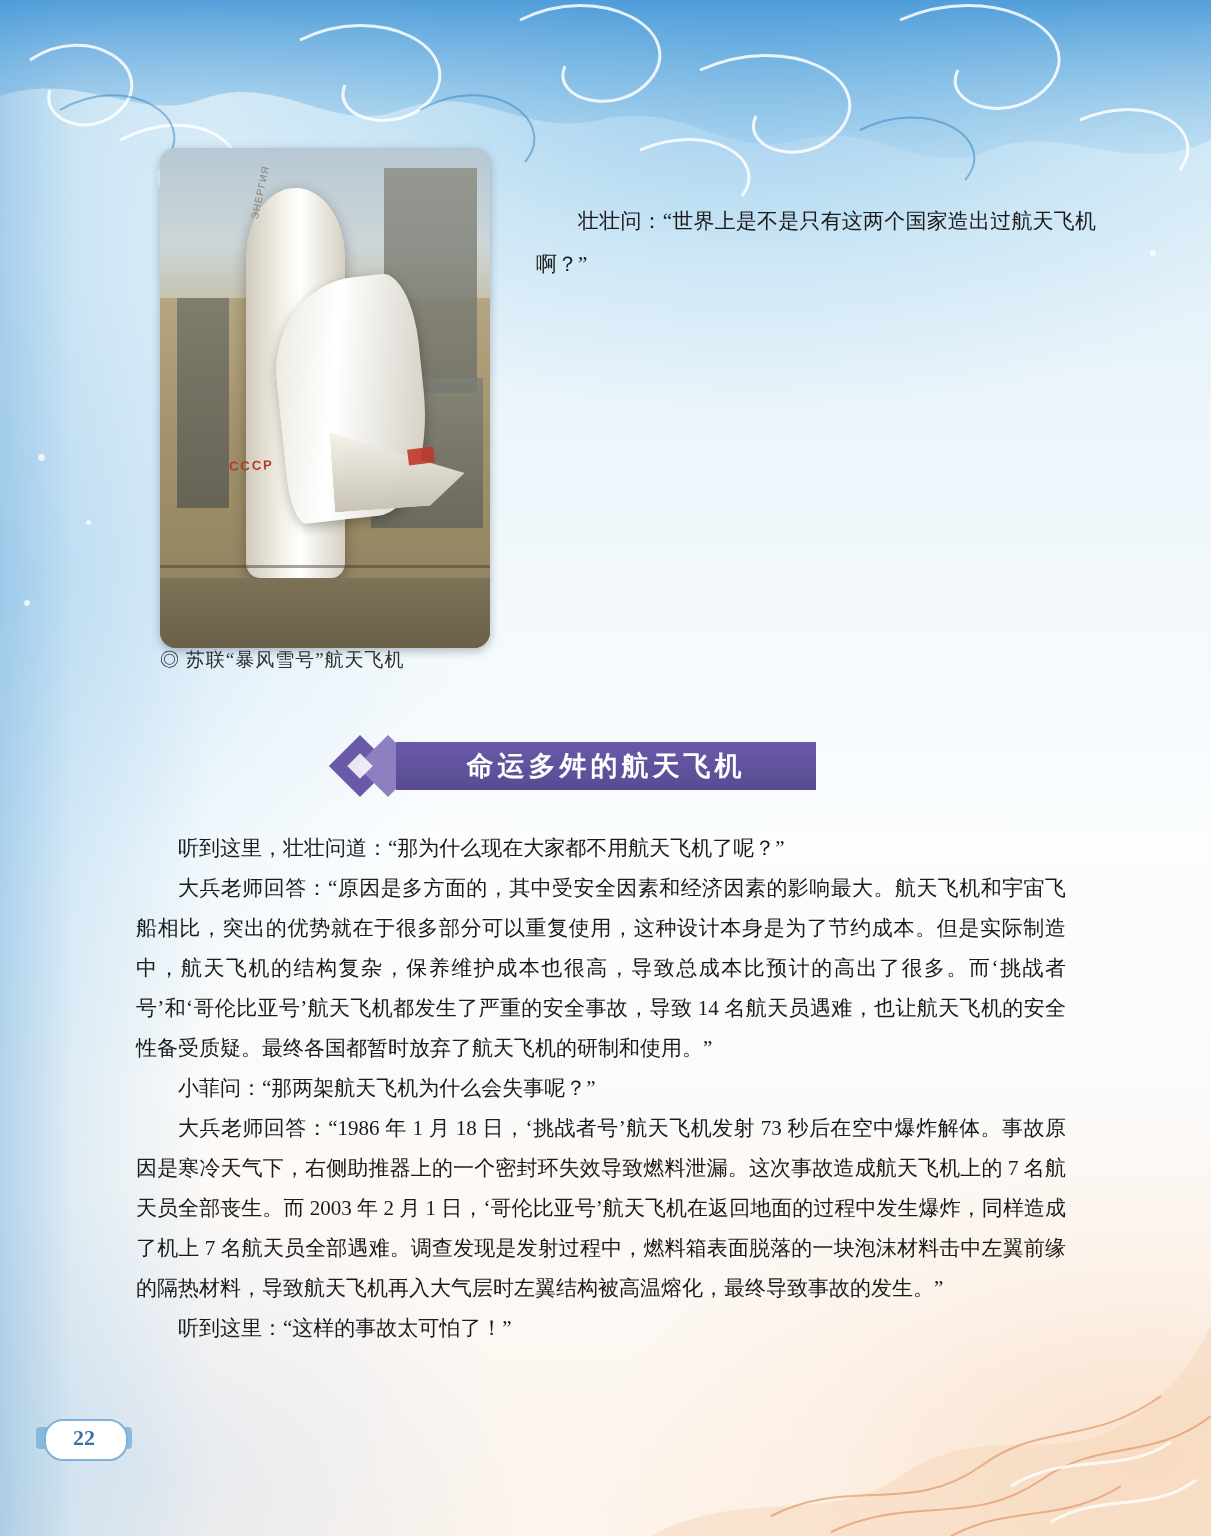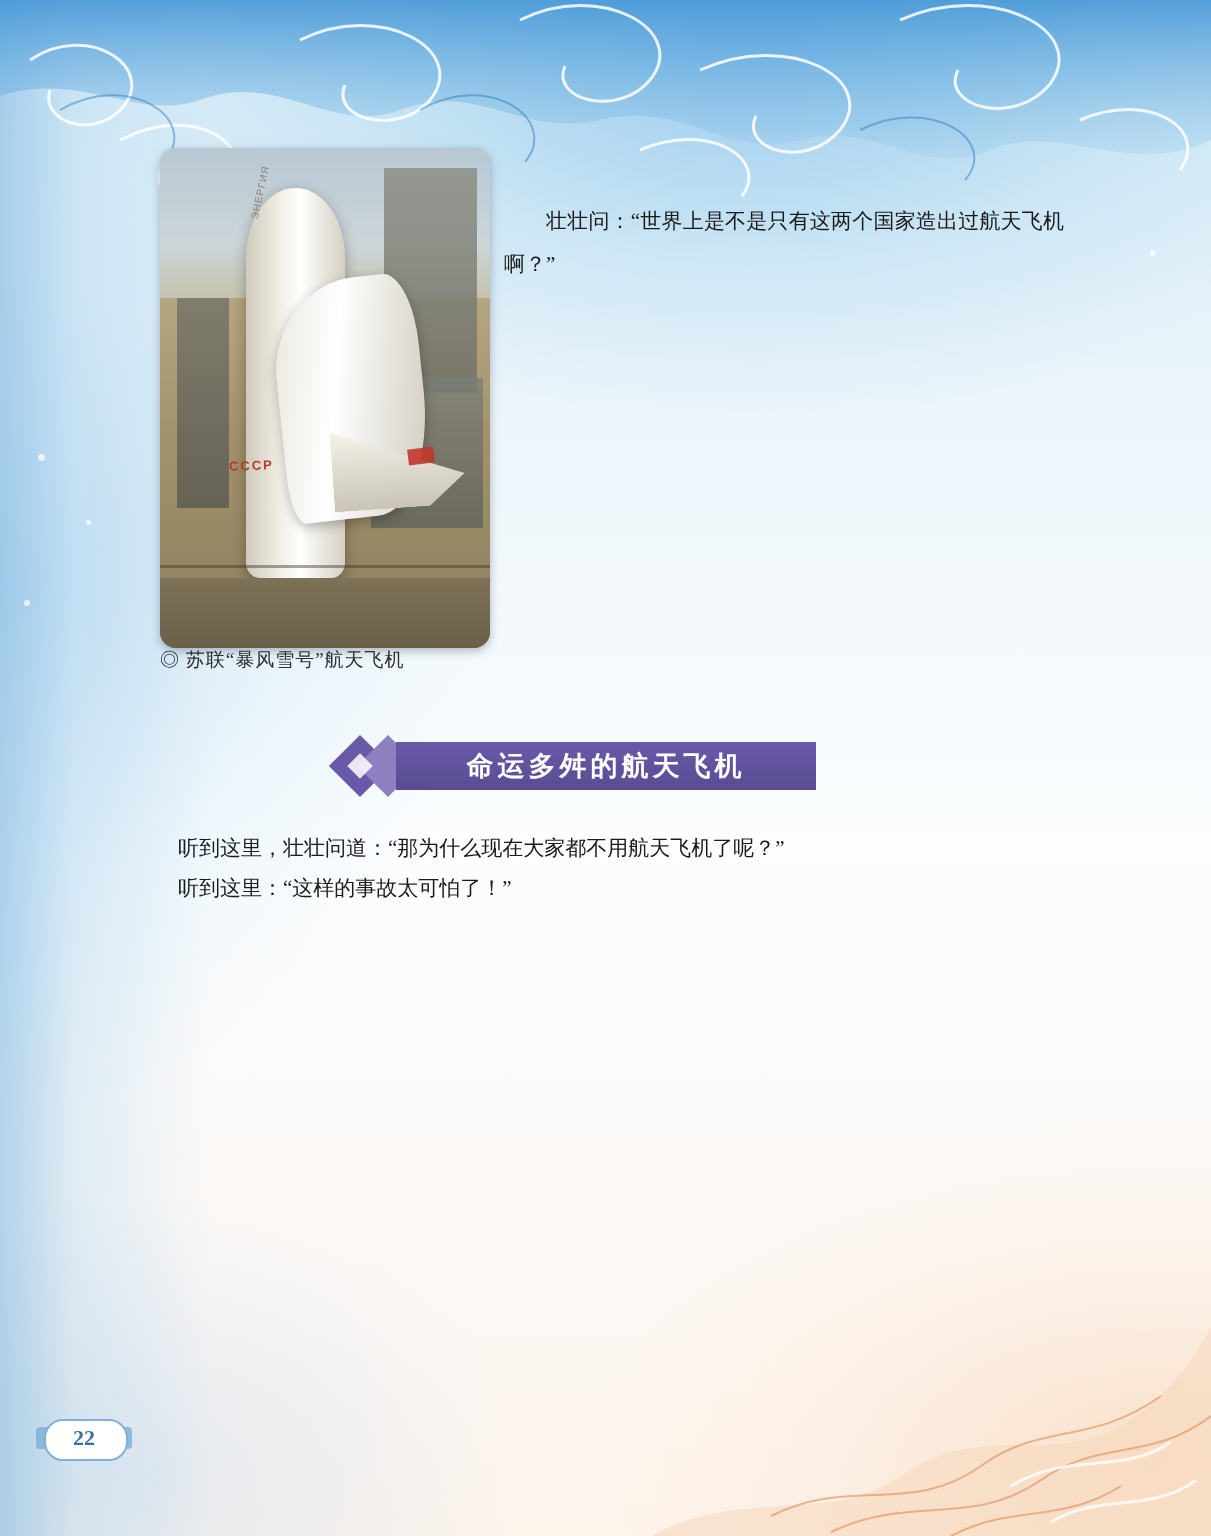--- a/index.html
+++ b/index.html
@@ -164,21 +164,21 @@
     width: 340px;
     font-size: 19px;
     color: #2d2d2d;
     font-family: "Liberation Serif", serif;
     letter-spacing: 1px;
   }
 
   
   .col-right {
     position: absolute;
-    left: 504px;
+    left: 536px;
     top: 200px;
     width: 560px;
     font-family: "Liberation Serif", serif;
     font-size: 21px;
     line-height: 43px;
     color: #1a1a1a;
     text-align: justify;
   }
   .col-right p { margin: 0; text-indent: 2em; }
 
@@ -367,20 +367,23 @@
   <div class="banner">
     <div class="diamond"></div>
     <div class="diamond2"></div>
     <div class="diamond-inner"></div>
     <div class="bar"></div>
     <div class="title">命运多舛的航天飞机</div>
   </div>
 
   <div class="body-lower">
     <p>听到这里，壮壮问道：“那为什么现在大家都不用航天飞机了呢？”</p>
+    <p>大兵老师回答：“原因是多方面的，其中受安全因素和经济因素的影响最大。航天飞机和宇宙飞船相比，突出的优势就在于很多部分可以重复使用，这种设计本身是为了节约成本。但是实际制造中，航天飞机的结构复杂，保养维护成本也很高，导致总成本比预计的高出了很多。而‘挑战者号’和‘哥伦比亚号’航天飞机都发生了严重的安全事故，导致 14 名航天员遇难，也让航天飞机的安全性备受质疑。最终各国都暂时放弃了航天飞机的研制和使用。”</p>
+    <p>小菲问：“那两架航天飞机为什么会失事呢？”</p>
+    <p>大兵老师回答：“1986 年 1 月 18 日，‘挑战者号’航天飞机发射 73 秒后在空中爆炸解体。事故原因是寒冷天气下，右侧助推器上的一个密封环失效导致燃料泄漏。这次事故造成航天飞机上的 7 名航天员全部丧生。而 2003 年 2 月 1 日，‘哥伦比亚号’航天飞机在返回地面的过程中发生爆炸，同样造成了机上 7 名航天员全部遇难。调查发现是发射过程中，燃料箱表面脱落的一块泡沫材料击中左翼前缘的隔热材料，导致航天飞机再入大气层时左翼结构被高温熔化，最终导致事故的发生。”</p>
     <p>听到这里：“这样的事故太可怕了！”</p>
   </div>
 
   <div class="page-num">
     <div class="wingl"></div>
     <div class="wingr"></div>
     <div class="pill"></div>
     <div class="num">22</div>
   </div>
 

